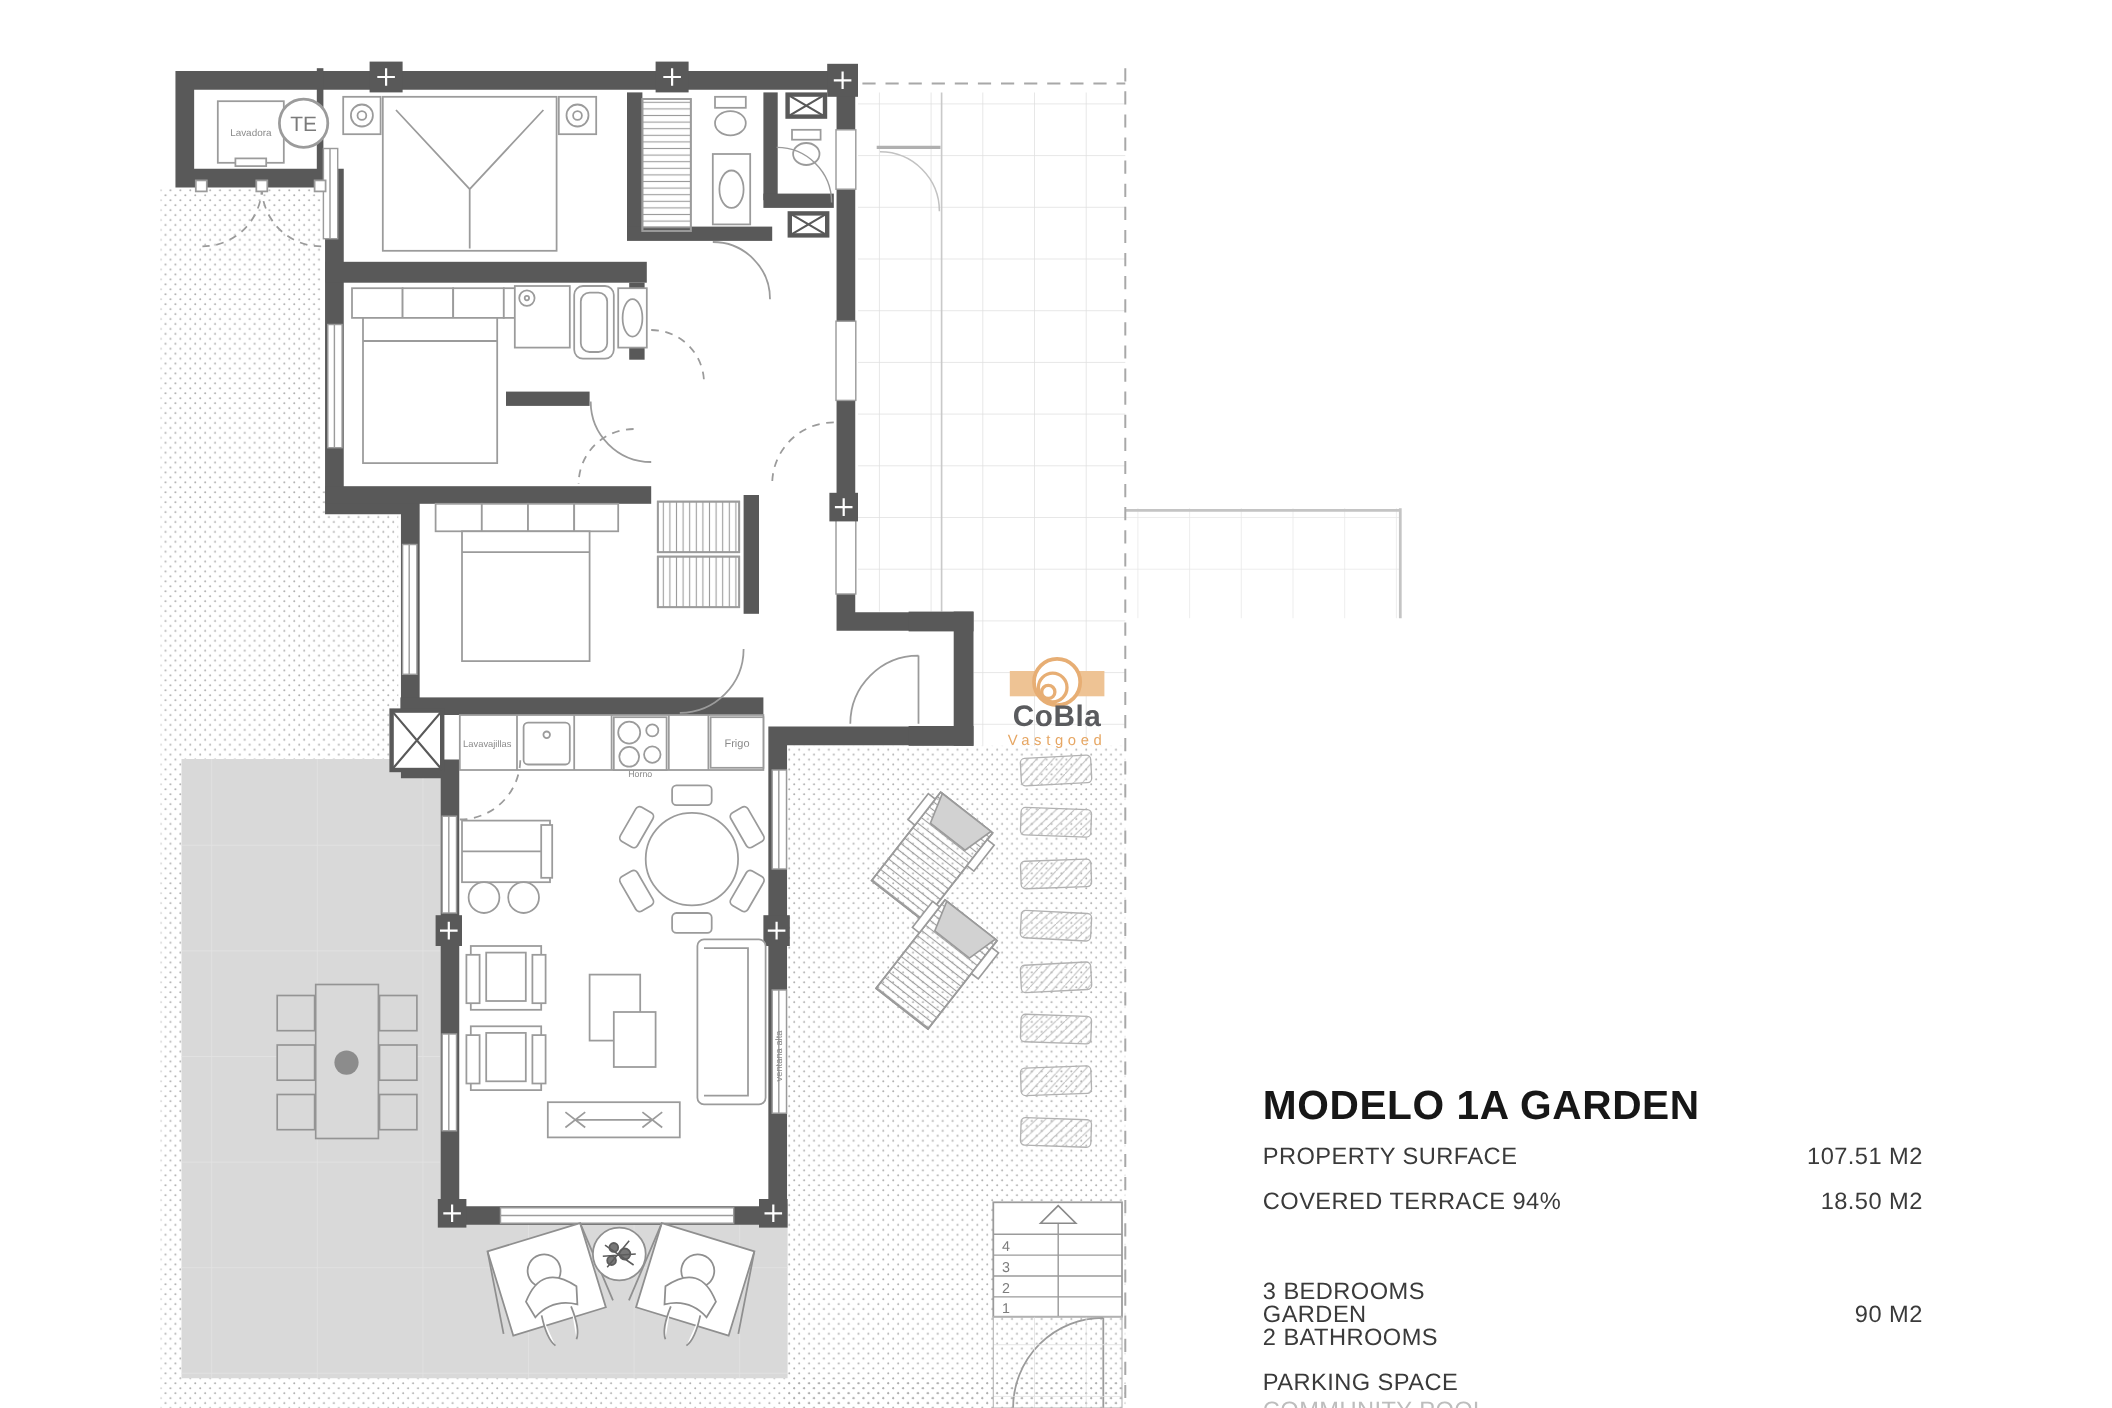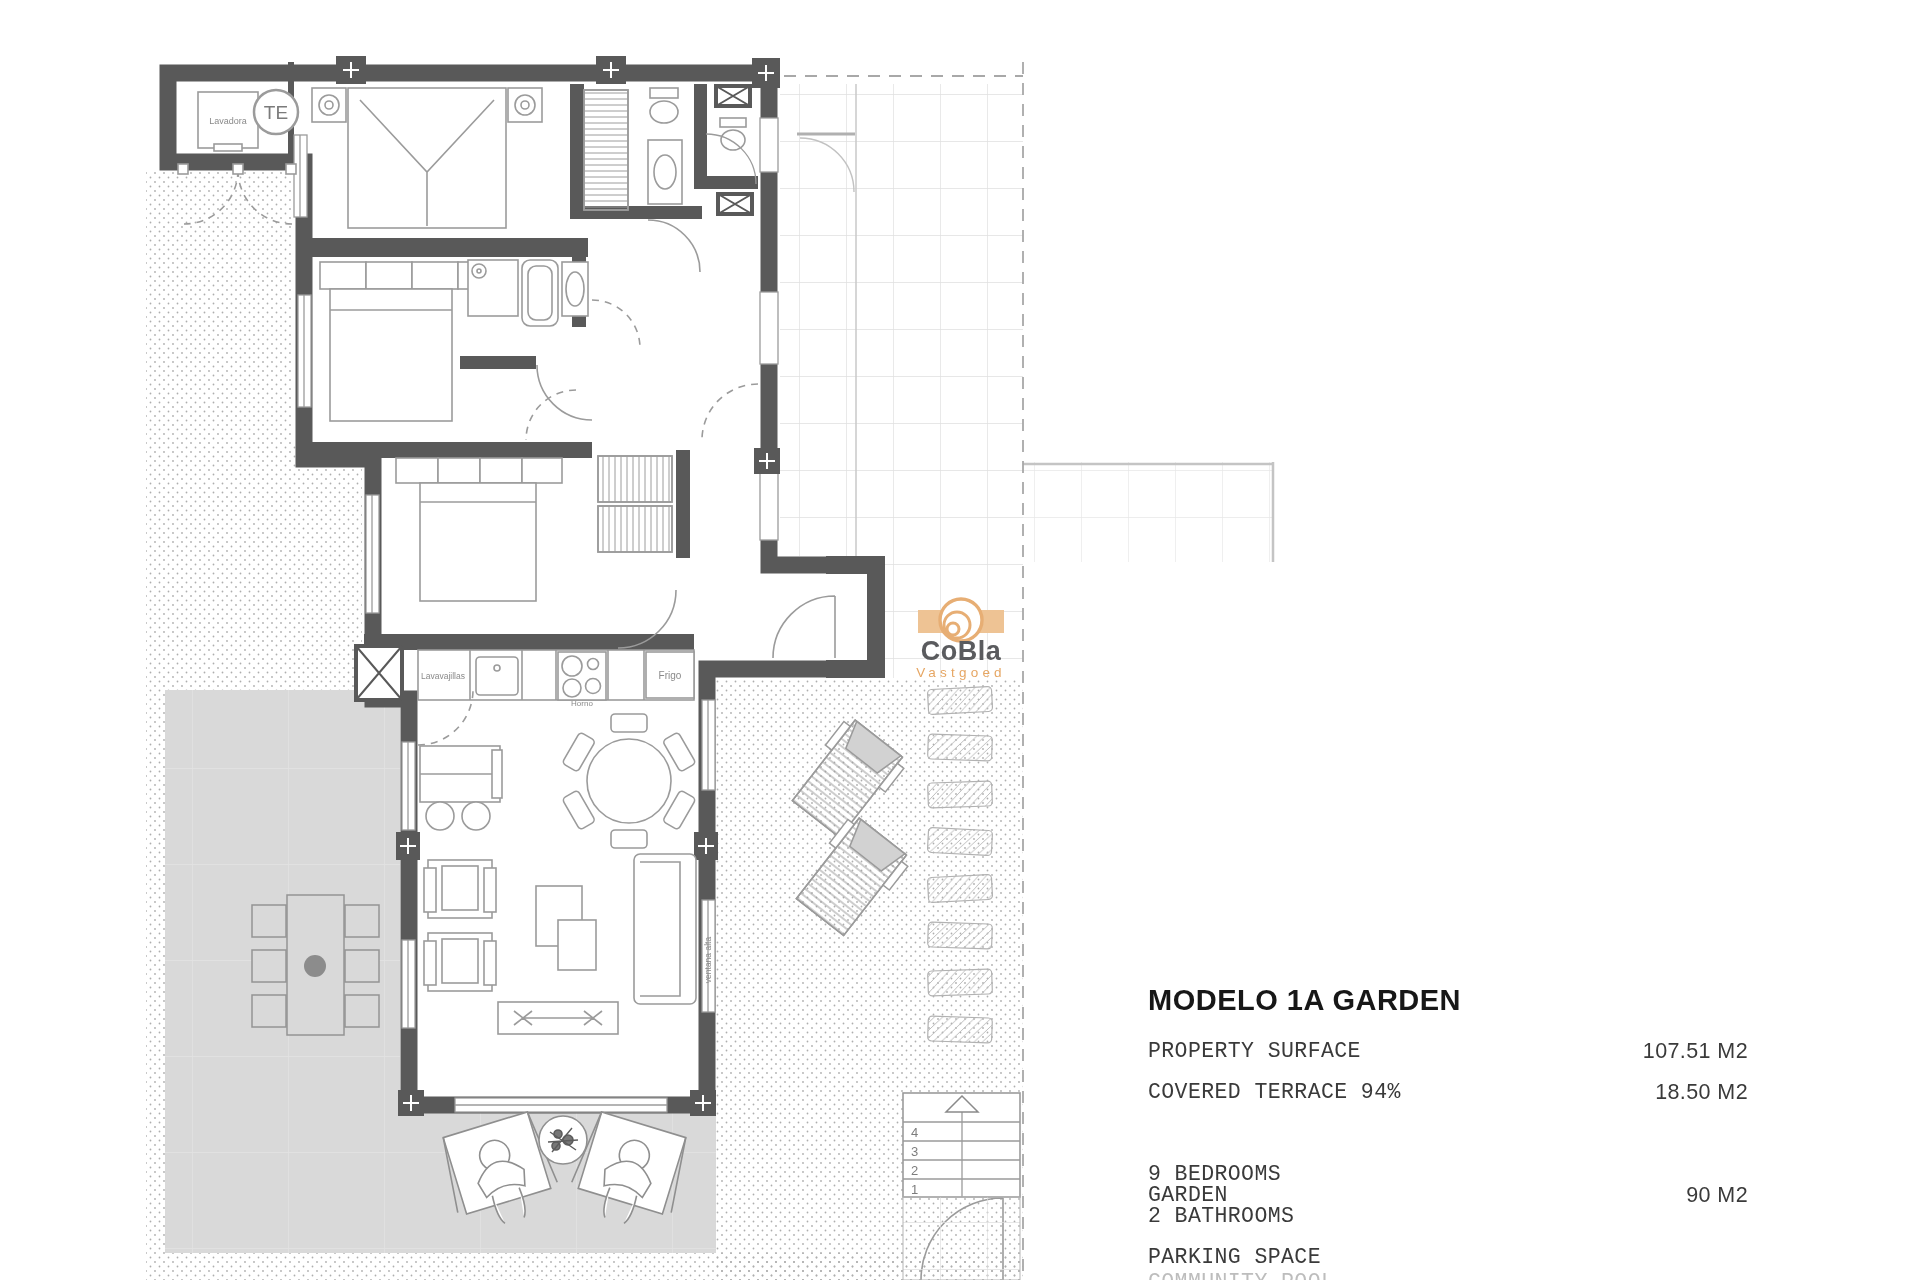--- a/index.html
+++ b/index.html
@@ -1,26 +1,26 @@
 <!DOCTYPE html>
 <html><head>
 <meta charset="utf-8">
 <style>
   html,body{margin:0;padding:0;background:#ffffff;}
   .page{position:relative;width:1920px;height:1280px;overflow:hidden;background:#fff;
         font-family:"Liberation Sans", sans-serif;}
   .plan-svg{position:absolute;left:0;top:0;}
   .info{position:absolute;left:1148px;top:0;width:600px;}
-  .info-title{position:absolute;left:0;top:984px;width:600px;font-size:29px;font-weight:bold;
+  .info-title{position:absolute;left:0;top:984px;width:600px;font-size:37px;font-weight:bold;
               letter-spacing:.5px;color:#171717;}
   .info-row{position:absolute;left:0;width:600px;display:flex;justify-content:space-between;
             font-size:21.5px;color:#3a3a3a;letter-spacing:.4px;line-height:1;}
   .r0{top:1041px}.r1{top:1082px}.r2{top:1185px}.r3{top:1164px}.r4{top:1206px}.r5{top:1247px}
   .r6{top:1272px;color:#bdbdbd;}
-  .lbl{white-space:pre;font-family:Liberation Mono, monospace;}
+  .lbl{white-space:pre;}
   .val{white-space:pre;}
   text{font-family:"Liberation Sans",sans-serif;}
 </style>
 </head>
 <body>
 
 <div class="page">
 
 <svg class="plan-svg" width="1920" height="1280" viewBox="0 0 1920 1280">
   <defs>
@@ -389,21 +389,21 @@
   </div>
   <div class="info-row r1">
     <span class="lbl">COVERED TERRACE 94%</span>
     <span class="val">18.50 M2</span>
   </div>
   <div class="info-row r2">
     <span class="lbl">GARDEN</span>
     <span class="val">90 M2</span>
   </div>
   <div class="info-row r3">
-    <span class="lbl">9 BEDROOMS</span>
+    <span class="lbl">3 BEDROOMS</span>
     <span class="val"></span>
   </div>
   <div class="info-row r4">
     <span class="lbl">2 BATHROOMS</span>
     <span class="val"></span>
   </div>
   <div class="info-row r5">
     <span class="lbl">PARKING SPACE</span>
     <span class="val"></span>
   </div>

